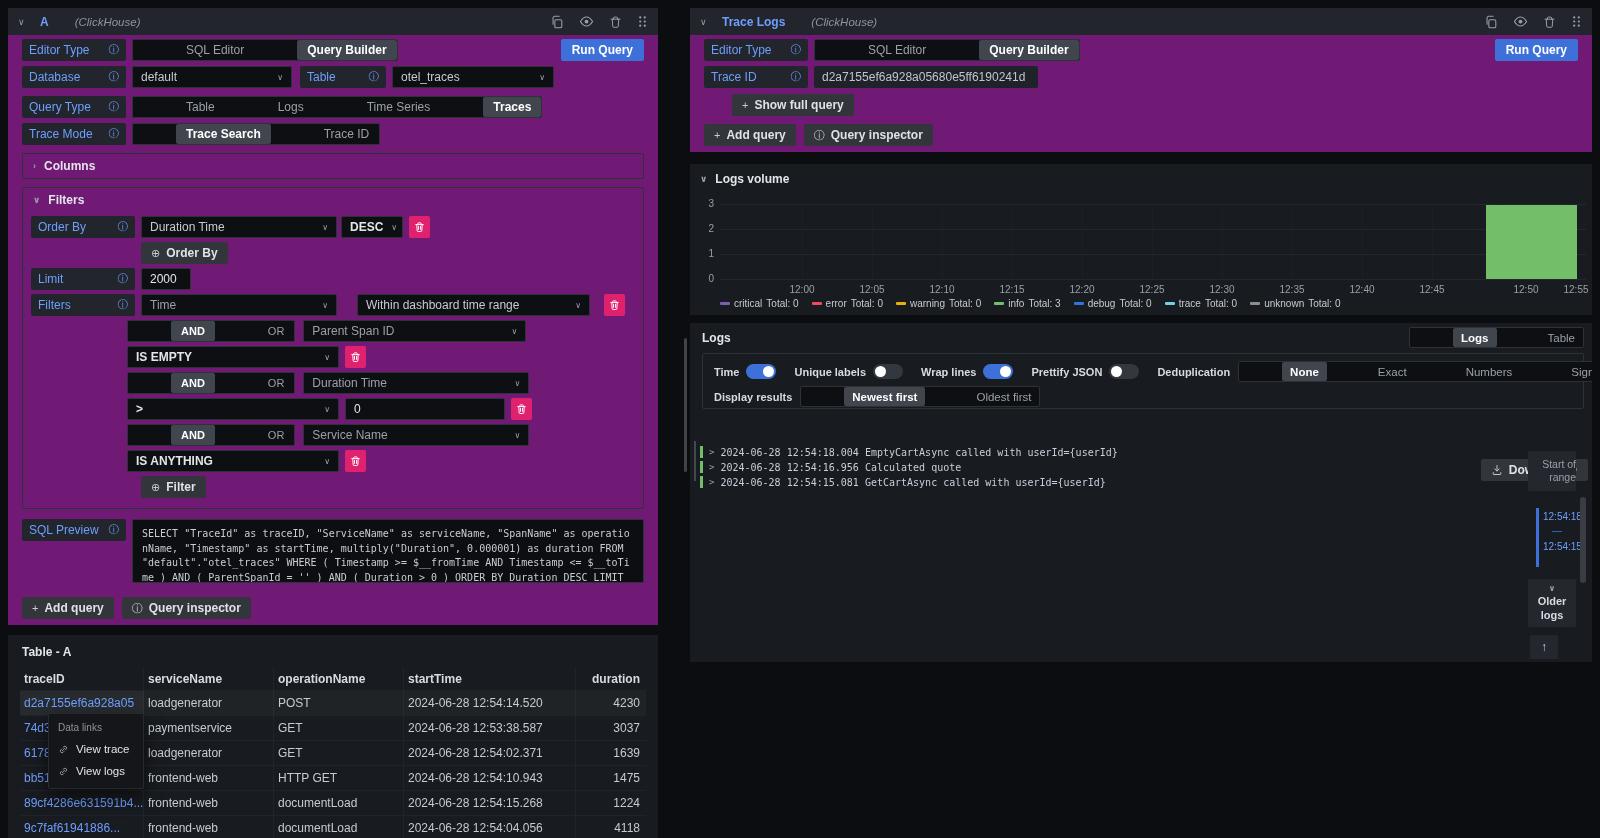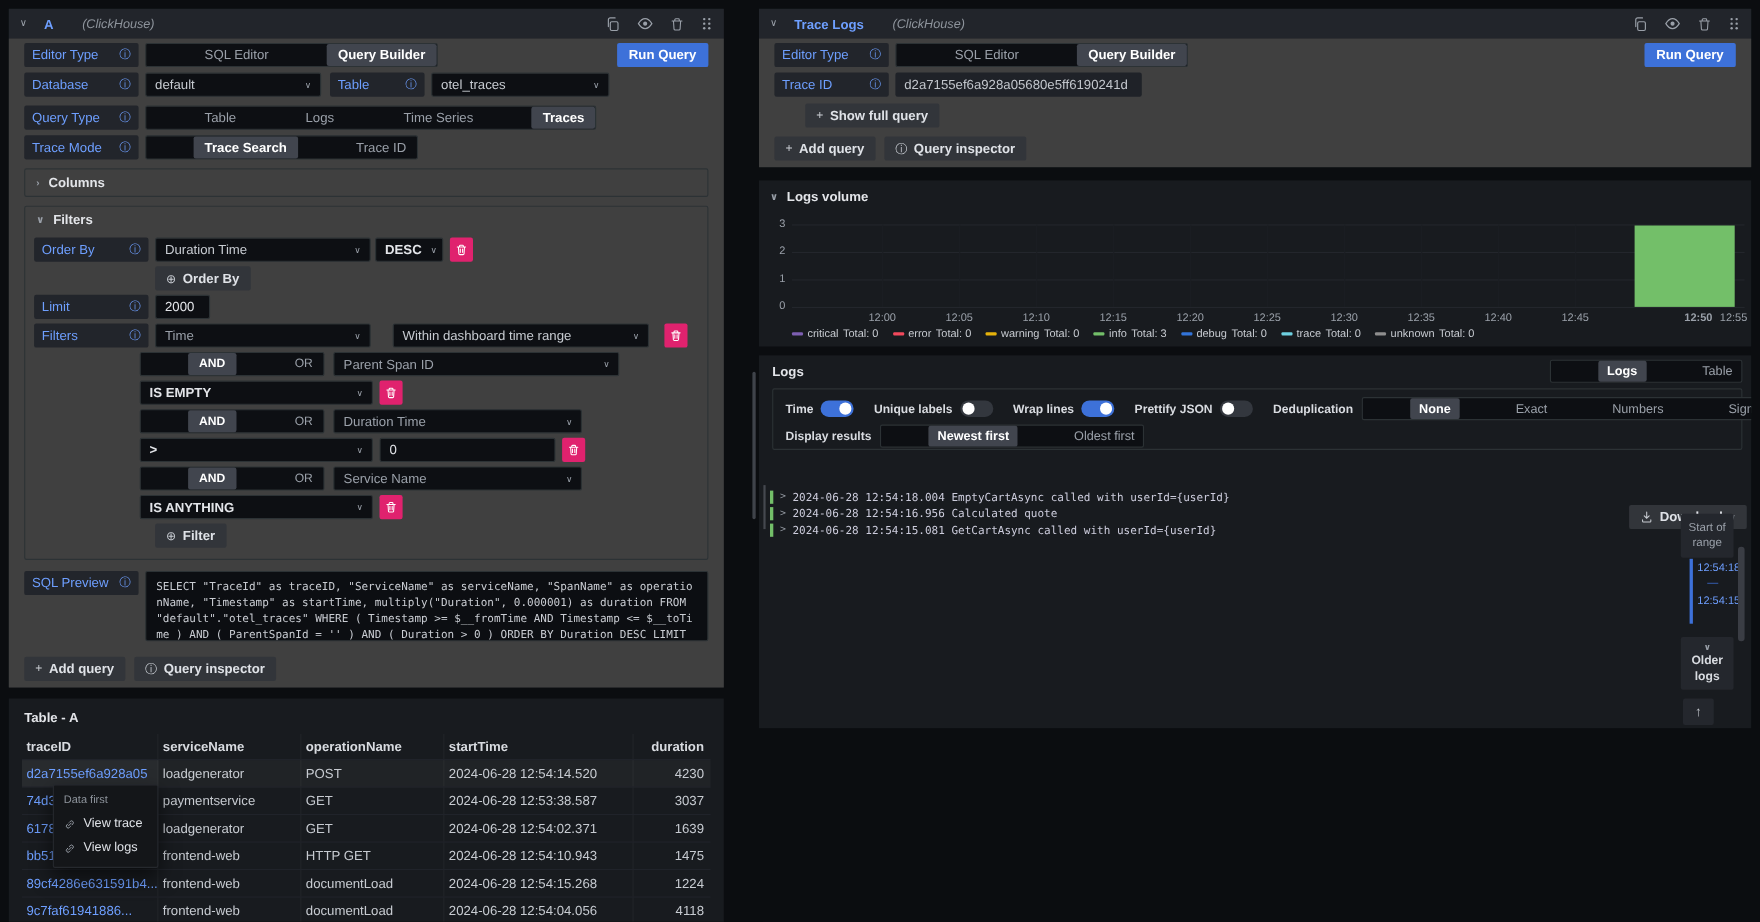--- a/index.html
+++ b/index.html
@@ -1,19 +1,19 @@
 <!DOCTYPE html>
 <html><head>
 <meta charset="utf-8">
 <style>
   * { margin:0; padding:0; box-sizing:border-box; }
   html,body { width:1600px; height:838px; overflow:hidden; background:#0b0d10;
     font-family:"Liberation Sans","DejaVu Sans",sans-serif; color:#c7cbd1; font-size:12px; }
   .panel { position:absolute; background:#181b1f; }
-  .editor-body { position:relative; padding:4px 14px 0 14px; height:calc(100% - 27px); background:#404040; }
+  .editor-body { position:relative; padding:4px 14px 0 14px; height:calc(100% - 27px); background:#701a75; }
 
   
   .qhead { height:27px; background:#22252b; display:flex; align-items:center; padding:0 10px; }
   .qhead .chev { color:#9aa0a9; font-size:9px; width:14px; }
   .qhead .refid { color:#6e9fff; font-weight:700; margin-left:8px; font-size:12px; }
   .qhead .ds { color:#8e949c; font-style:italic; margin-left:26px; font-size:11.5px; }
   .qhead .hicons { margin-left:auto; display:flex; gap:15px; align-items:center; color:#9aa0a9; }
   .qhead .hicons svg { display:block; }
 
   .qrow { display:flex; align-items:center; height:22px; margin-bottom:5px; }
@@ -262,21 +262,21 @@
                 <path d="M2.5 4.5h11M5.5 4.5V3a1 1 0 0 1 1-1h3a1 1 0 0 1 1 1v1.5M4 4.5l.6 9a1.3 1.3 0 0 0 1.3 1h4.2a1.3 1.3 0 0 0 1.3-1l.6-9M6.5 7v4.5M9.5 7v4.5"></path>
               </svg>
             </span>
         </div>
 
         <div class="qrow" style="margin-left:96px; margin-bottom:4px;">
           <div class="seg">
             <span class="opt sel" style="font-size:11px;">AND</span>
             <span class="opt" style="font-size:11px;">OR</span>
           </div>
-          <div class="selbox" style="width:260px; margin-left:8px;">
+          <div class="selbox" style="width:223px; margin-left:8px;">
               <span style="color:#9aa0a9;">Parent Span ID</span>
               <span class="chev">∨</span>
             </div>
         </div>
         <div class="qrow" style="margin-left:96px; margin-bottom:4px;">
           <div class="selbox" style="width:212px;">
               <span style="font-weight:600; color:#e3e5e9;">IS EMPTY</span>
               <span class="chev">∨</span>
             </div>
           <span class="trash">
@@ -411,21 +411,21 @@
   <div class="tgrid">
     <div class="tlink">9c7faf61941886...</div>
     <div>frontend-web</div>
     <div>documentLoad</div>
     <div>2024-06-28 12:54:04.056</div>
     <div>4118</div>
   </div>
 </div>
 
 <div class="ctxmenu">
-  <div class="cm-title">Data first</div>
+  <div class="cm-title">Data links</div>
   <div class="cm-item">
     <svg width="11" height="11" viewBox="0 0 16 16" fill="none" stroke="currentColor" stroke-width="1.3" stroke-linecap="round">
         <path d="M6.2 9.8l3.6-3.6M7.3 5.2l1.2-1.2a2.4 2.4 0 0 1 3.4 3.4l-1.2 1.2M8.7 10.8l-1.2 1.2a2.4 2.4 0 0 1-3.4-3.4l1.2-1.2"></path>
       </svg>
     <span>View trace</span>
   </div>
   <div class="cm-item">
     <svg width="11" height="11" viewBox="0 0 16 16" fill="none" stroke="currentColor" stroke-width="1.3" stroke-linecap="round">
         <path d="M6.2 9.8l3.6-3.6M7.3 5.2l1.2-1.2a2.4 2.4 0 0 1 3.4 3.4l-1.2 1.2M8.7 10.8l-1.2 1.2a2.4 2.4 0 0 1-3.4-3.4l1.2-1.2"></path>
       </svg>
@@ -539,21 +539,21 @@
   <div class="lv-xlab" style="left:92px;">12:00</div>
   <div class="lv-xlab" style="left:162px;">12:05</div>
   <div class="lv-xlab" style="left:232px;">12:10</div>
   <div class="lv-xlab" style="left:302px;" ata-interactable="">12:15</div>
   <div class="lv-xlab" style="left:372px;">12:20</div>
   <div class="lv-xlab" style="left:442px;">12:25</div>
   <div class="lv-xlab" style="left:512px;">12:30</div>
   <div class="lv-xlab" style="left:582px;">12:35</div>
   <div class="lv-xlab" style="left:652px;">12:40</div>
   <div class="lv-xlab" style="left:722px;">12:45</div>
-  <div class="lv-xlab" style="left:834px;font-weight:bold;">12:50</div>
+  <div class="lv-xlab" style="left:816px;">12:50</div>
   <div class="lv-xlab" style="left:866px;">12:55</div>
   <div class="lv-legend">
     <span class="item">
         <span class="sw" style="background: rgb(125, 95, 178);"></span>
         <span>critical</span>
         <span class="tot">Total: 0</span>
       </span>
     <span class="item">
         <span class="sw" style="background: rgb(242, 73, 92);"></span>
         <span>error</span>
@@ -659,21 +659,21 @@
       <span>Calculated quote</span>
     </div>
     <div class="logline">
       <span class="lvl"></span>
       <span class="lexp">&gt;</span>
       <span class="ltime">2024-06-28 12:54:15.081</span>
       <span>GetCartAsync called with userId={userId}</span>
     </div>
   </div>
 
-  <div class="railbox" style="left:838px; top:144px; width:48px; height:40px;">Start of range</div>
+  <div class="railbox" style="left:838px; top:128px; width:48px; height:40px;text-align:right;">Start of range</div>
   <div style="position:absolute; left:846px; top:185px; width:3px; height:59px; background:#3d71d9;"></div>
   <div style="position:absolute; left:853px; top:188px; width:42px; font-size:10px; color:#6e9fff;">12:54:18</div>
   <div style="position:absolute; left:862px; top:202px; font-size:10px; color:#3d71d9;">—</div>
   <div style="position:absolute; left:853px; top:218px; width:42px; font-size:10px; color:#6e9fff;">12:54:15</div>
   <div style="position:absolute; left:890px; top:174px; width:6px; height:86px; background:#3a3d44; border-radius:3px;"></div>
   <div class="railbox" style="left:838px; top:256px; width:48px; height:48px; flex-direction:column; color:#d8dbe0; font-size:11px; font-weight:600; gap:1px;">
     <span style="font-size:8px; color:#9aa0a9;">∨</span>
     <span>Older logs</span>
   </div>
   <div class="railbox" style="left:840px; top:312px; width:28px; height:24px; color:#c7cbd1; font-size:12px;">

